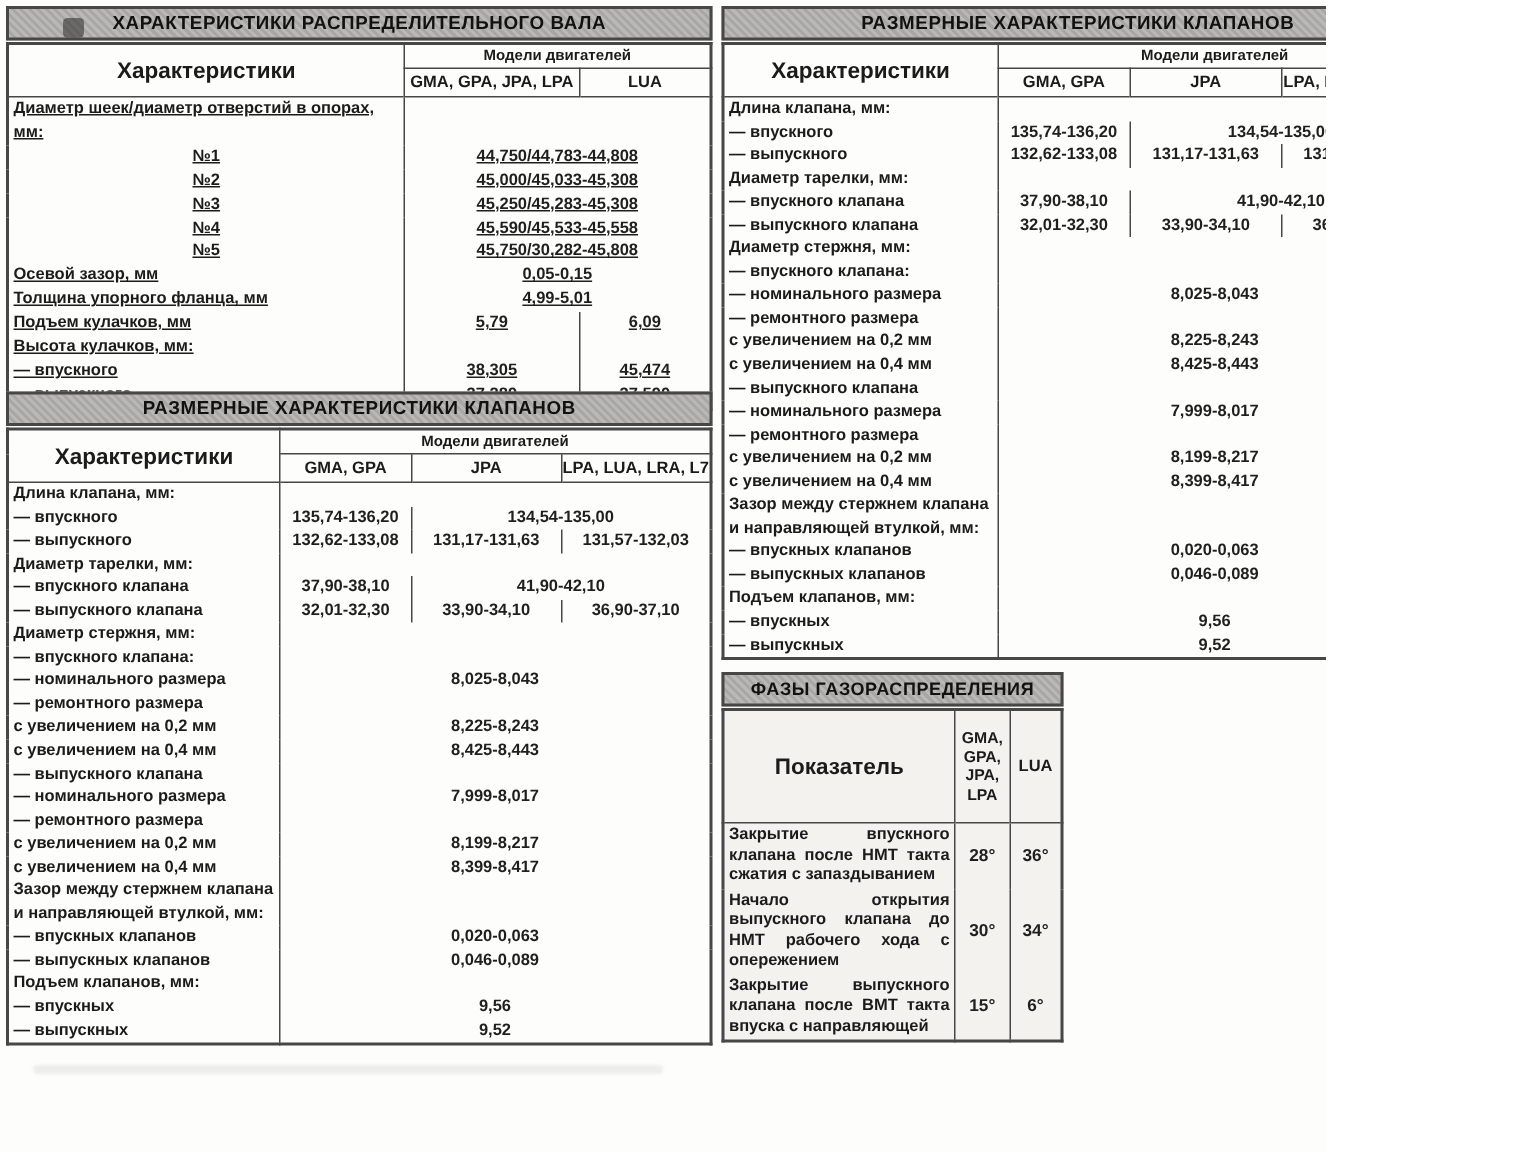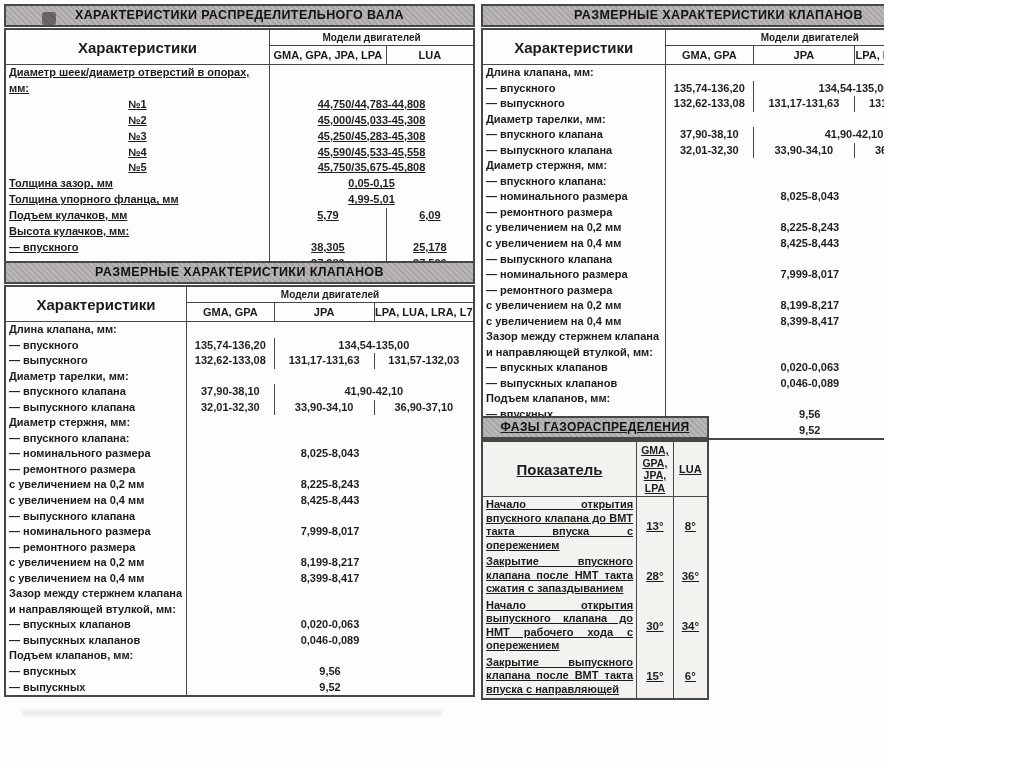--- a/index.html
+++ b/index.html
@@ -28,21 +28,21 @@
   td.val.div{border-left:1px solid #474747;text-align:center;}
   .camshaft td{line-height:15.9px;text-decoration:underline;}
   .valves td{line-height:15.55px;}
   
   .timing table{background:#f3f2ef;}
   .timing th{border-left:1px solid #474747;}
   .timing th:first-child{border-left:none;}
   .timing td.val{border-left:1px solid #474747;vertical-align:middle;font-size:11.5px;}
   .timing td.lbl{border-right:none;font-size:11px;line-height:13.5px;text-align:justify;
                  padding:1px 3px 2px 3px;}
-  .timing .pre{white-space:pre-line;font-size:10.5px;line-height:12.5px;padding:2px 0;text-align:center;}
+  .timing .pre{white-space:pre-line;font-size:10.5px;line-height:12.5px;padding:12px 0;text-align:center;}
   .timing .lblh{border-right:none;}
   .smudge{position:absolute;left:22px;top:710px;width:420px;height:6px;
           background:rgba(120,120,120,.12);border-radius:3px;filter:blur(1px);}
   .blot{position:absolute;left:38px;top:8px;width:14px;height:13px;
         background:rgba(40,40,40,.55);border-radius:3px;}
 </style>
 </head>
 <body>
 
 <div class="page">
@@ -82,44 +82,44 @@
           <tr>
             <td class="lbl center">№3</td>
             <td class="val" colspan="2">45,250/45,283-45,308</td>
           </tr>
           <tr>
             <td class="lbl center">№4</td>
             <td class="val" colspan="2">45,590/45,533-45,558</td>
           </tr>
           <tr>
             <td class="lbl center">№5</td>
-            <td class="val" colspan="2">45,750/35,675-45,808</td>
-          </tr>
-          <tr>
-            <td class="lbl">Толщина зазор, мм</td>
+            <td class="val" colspan="2">45,750/30,282-45,808</td>
+          </tr>
+          <tr>
+            <td class="lbl">Осевой зазор, мм</td>
             <td class="val" colspan="2">0,05-0,15</td>
           </tr>
           <tr>
             <td class="lbl">Толщина упорного фланца, мм</td>
             <td class="val" colspan="2">4,99-5,01</td>
           </tr>
           <tr>
             <td class="lbl">Подъем кулачков, мм</td>
             <td class="val">5,79</td>
             <td class="val div">6,09</td>
           </tr>
           <tr>
             <td class="lbl">Высота кулачков, мм:</td>
             <td class="val"></td>
             <td class="val div"></td>
           </tr>
           <tr>
             <td class="lbl">— впускного</td>
             <td class="val">38,305</td>
-            <td class="val div">25,178</td>
+            <td class="val div">45,474</td>
           </tr>
           <tr>
             <td class="lbl">— выпускного</td>
             <td class="val">37,289</td>
             <td class="val div">37,590</td>
           </tr>
         </tbody>
     </table>
   </div>
 
@@ -362,45 +362,40 @@
             <td class="val" colspan="3">9,56</td>
           </tr>
           <tr>
             <td class="lbl">— выпускных</td>
             <td class="val" colspan="3">9,52</td>
           </tr>
         </tbody>
     </table>
   </div>
 
-  <div class="tblblock timing" style="left:481px;top:416px;width:228px;text-decoration:underline;">
+  <div class="tblblock timing" style="left:481px;top:448px;width:228px;">
     <div class="band" style="font-size:12px;">ФАЗЫ ГАЗОРАСПРЕДЕЛЕНИЯ</div>
     <table>
       <colgroup>
           <col style="width:68.4%">
           <col style="width:16.2%">
           <col style="width:15.4%">
         </colgroup>
       <thead>
         <tr>
           <th class="lblh">Показатель</th>
           <th class="colh pre">GMA,
 GPA,
 JPA,
 LPA</th>
           <th class="colh">LUA</th>
         </tr>
       </thead>
       <tbody>
           <tr>
-            <td class="lbl">Начало открытия впускного клапана до ВМТ такта впуска с опережением</td>
-            <td class="val">13°</td>
-            <td class="val div">8°</td>
-          </tr>
-          <tr>
             <td class="lbl">Закрытие впускного клапана после НМТ такта сжатия с запаздыванием</td>
             <td class="val">28°</td>
             <td class="val div">36°</td>
           </tr>
           <tr>
             <td class="lbl">Начало открытия выпускного клапана до НМТ рабочего хода с опережением</td>
             <td class="val">30°</td>
             <td class="val div">34°</td>
           </tr>
           <tr>

